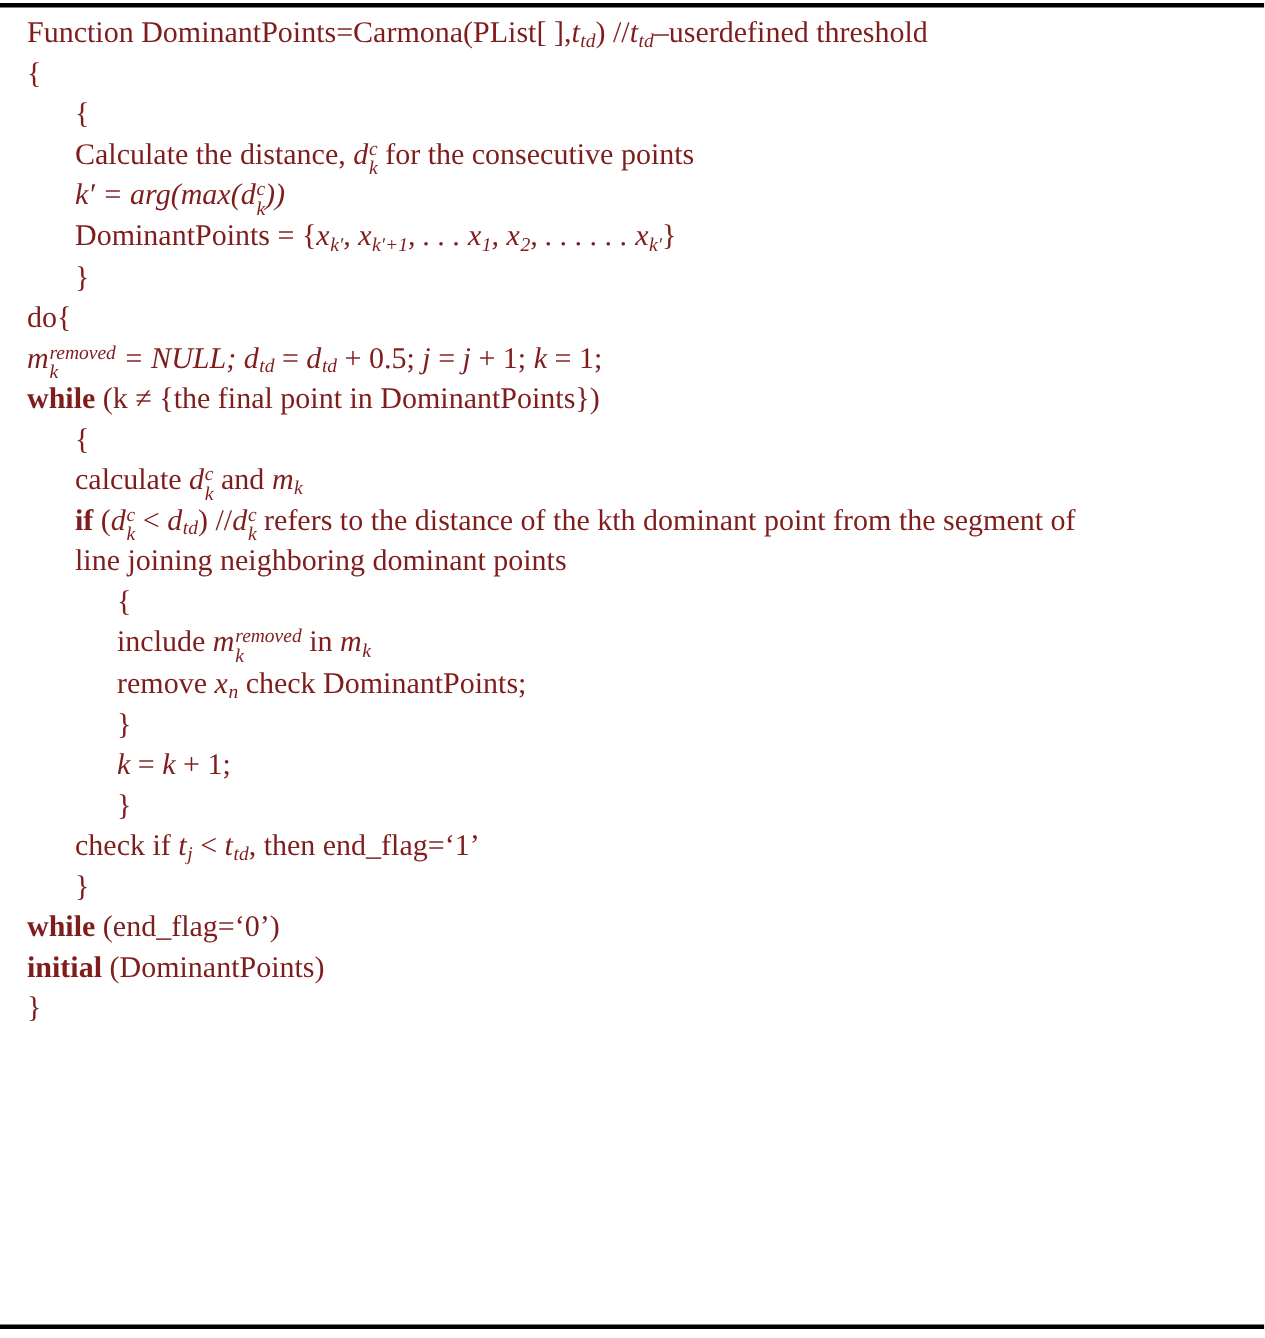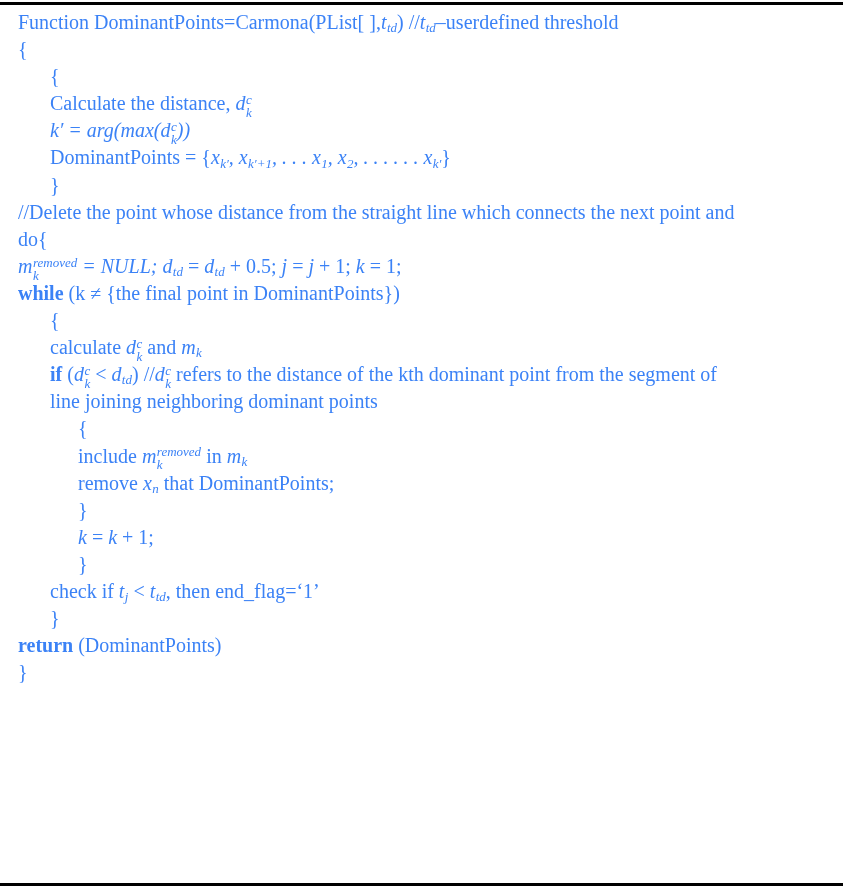--- a/index.html
+++ b/index.html
@@ -2,21 +2,21 @@
 <html><head>
 <meta charset="utf-8">
 <style>
   html, body { margin: 0; padding: 0; background: #ffffff; }
   .page {
     position: relative;
     width: 843px;
     height: 892px;
     background: #ffffff;
     overflow: hidden;
-    color: #3b82f6;
+    color: #7f1d1d;
     font-family: "Liberation Serif", "DejaVu Serif", serif;
   }
   .rule {
     position: absolute;
     left: 0;
     width: 100%;
     height: 3px;
     background: #000000;
   }
   .rule-top { top: 2px; }
@@ -63,37 +63,37 @@
 </style>
 </head>
 <body>
 
 <div class="page">
   <div class="rule rule-top"></div>
   <div class="code">
       <div class="code-line ind-0"><span class="s-r">Function DominantPoints=Carmona(PList[ ],</span><span class="s-i">t<sub>td</sub></span><span class="s-r">) //</span><span class="s-i">t<sub>td</sub></span><span class="s-r">–userdefined threshold</span></div>
       <div class="code-line ind-0"><span class="s-r">{</span></div>
       <div class="code-line ind-1"><span class="s-r">{</span></div>
-      <div class="code-line ind-1"><span class="s-r">Calculate the distance, </span><span class="mstack s-i"><span class="base">d</span><span class="scripts"><span class="ssup">c</span><span class="ssub">k</span></span></span></div>
+      <div class="code-line ind-1"><span class="s-r">Calculate the distance, </span><span class="mstack s-i"><span class="base">d</span><span class="scripts"><span class="ssup">c</span><span class="ssub">k</span></span></span><span class="s-r"> for the consecutive points</span></div>
       <div class="code-line ind-1"><span class="s-i">k′ = arg(max(</span><span class="mstack s-i"><span class="base">d</span><span class="scripts"><span class="ssup">c</span><span class="ssub">k</span></span></span><span class="s-i">))</span></div>
       <div class="code-line ind-1"><span class="s-r">DominantPoints = {</span><span class="s-i">x<sub>k′</sub></span><span class="s-i">, </span><span class="s-i">x<sub>k′+1</sub></span><span class="s-i">, . . . </span><span class="s-i">x<sub>1</sub></span><span class="s-i">, </span><span class="s-i">x<sub>2</sub></span><span class="s-i">, . . . . . . </span><span class="s-i">x<sub>k′</sub></span><span class="s-r">}</span></div>
       <div class="code-line ind-1"><span class="s-r">}</span></div>
-      <div class="code-line ind-0"><span class="s-r">//Delete the point whose distance from the straight line which connects the next point and</span></div>
       <div class="code-line ind-0"><span class="s-r">do{</span></div>
       <div class="code-line ind-0"><span class="mstack s-i"><span class="base">m</span><span class="scripts"><span class="ssup">removed</span><span class="ssub">k</span></span></span><span class="s-i"> = NULL; </span><span class="s-i">d<sub>td</sub></span><span class="s-r"> = </span><span class="s-i">d<sub>td</sub></span><span class="s-r"> + 0.5; </span><span class="s-i">j</span><span class="s-r"> = </span><span class="s-i">j</span><span class="s-r"> + 1; </span><span class="s-i">k</span><span class="s-r"> = 1;</span></div>
       <div class="code-line ind-0"><span class="s-b">while </span><span class="s-r">(k ≠ {the final point in DominantPoints})</span></div>
       <div class="code-line ind-1"><span class="s-r">{</span></div>
       <div class="code-line ind-1"><span class="s-r">calculate </span><span class="mstack s-i"><span class="base">d</span><span class="scripts"><span class="ssup">c</span><span class="ssub">k</span></span></span><span class="s-r"> and </span><span class="s-i">m<sub>k</sub></span></div>
       <div class="code-line ind-1"><span class="s-b">if </span><span class="s-r">(</span><span class="mstack s-i"><span class="base">d</span><span class="scripts"><span class="ssup">c</span><span class="ssub">k</span></span></span><span class="s-r"> &lt; </span><span class="s-i">d<sub>td</sub></span><span class="s-r">) //</span><span class="mstack s-i"><span class="base">d</span><span class="scripts"><span class="ssup">c</span><span class="ssub">k</span></span></span><span class="s-r"> refers to the distance of the kth dominant point from the segment of</span></div>
       <div class="code-line ind-1"><span class="s-r">line joining neighboring dominant points</span></div>
       <div class="code-line ind-2"><span class="s-r">{</span></div>
       <div class="code-line ind-2"><span class="s-r">include </span><span class="mstack s-i"><span class="base">m</span><span class="scripts"><span class="ssup">removed</span><span class="ssub">k</span></span></span><span class="s-r"> in </span><span class="s-i">m<sub>k</sub></span></div>
-      <div class="code-line ind-2"><span class="s-r">remove </span><span class="s-i">x<sub>n</sub></span><span class="s-r"> that DominantPoints;</span></div>
+      <div class="code-line ind-2"><span class="s-r">remove </span><span class="s-i">x<sub>n</sub></span><span class="s-r"> check DominantPoints;</span></div>
       <div class="code-line ind-2"><span class="s-r">}</span></div>
       <div class="code-line ind-2"><span class="s-i">k</span><span class="s-r"> = </span><span class="s-i">k</span><span class="s-r"> + 1;</span></div>
       <div class="code-line ind-2"><span class="s-r">}</span></div>
       <div class="code-line ind-1"><span class="s-r">check if </span><span class="s-i">t<sub>j</sub></span><span class="s-r"> &lt; </span><span class="s-i">t<sub>td</sub></span><span class="s-r">, then end_flag=‘1’</span></div>
       <div class="code-line ind-1"><span class="s-r">}</span></div>
-      <div class="code-line ind-0"><span class="s-b">return</span><span class="s-r"> (DominantPoints)</span></div>
+      <div class="code-line ind-0"><span class="s-b">while </span><span class="s-r">(end_flag=‘0’)</span></div>
+      <div class="code-line ind-0"><span class="s-b">initial</span><span class="s-r"> (DominantPoints)</span></div>
       <div class="code-line ind-0"><span class="s-r">}</span></div>
     </div>
   <div class="rule rule-bottom"></div>
 </div>
 
 </body></html>

